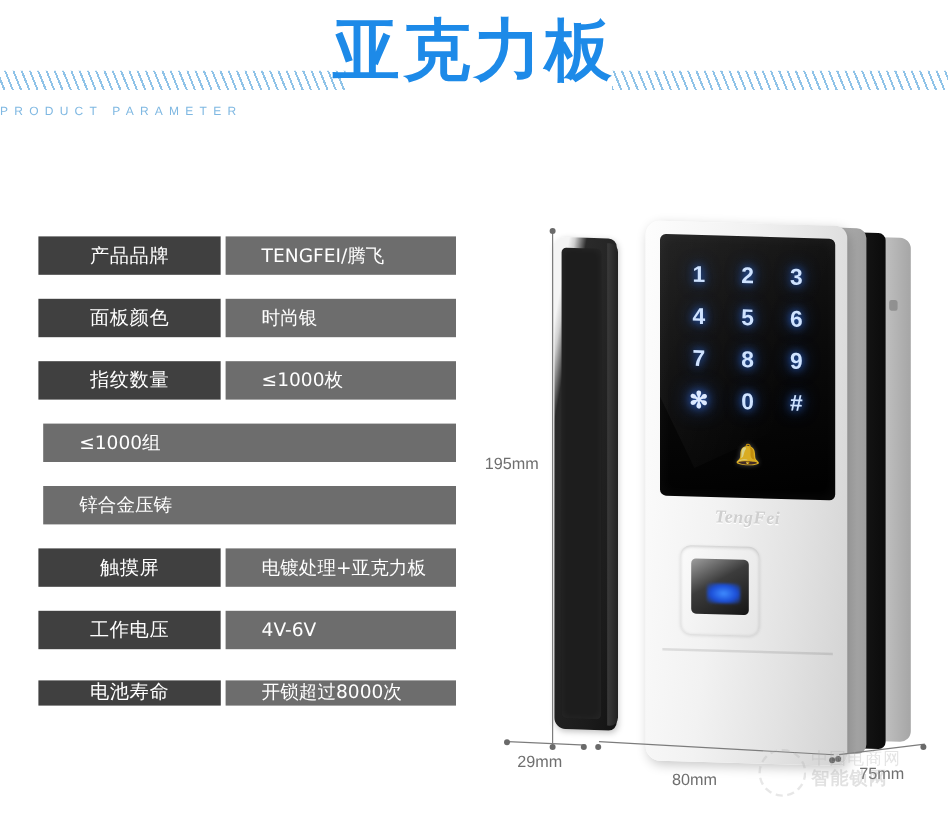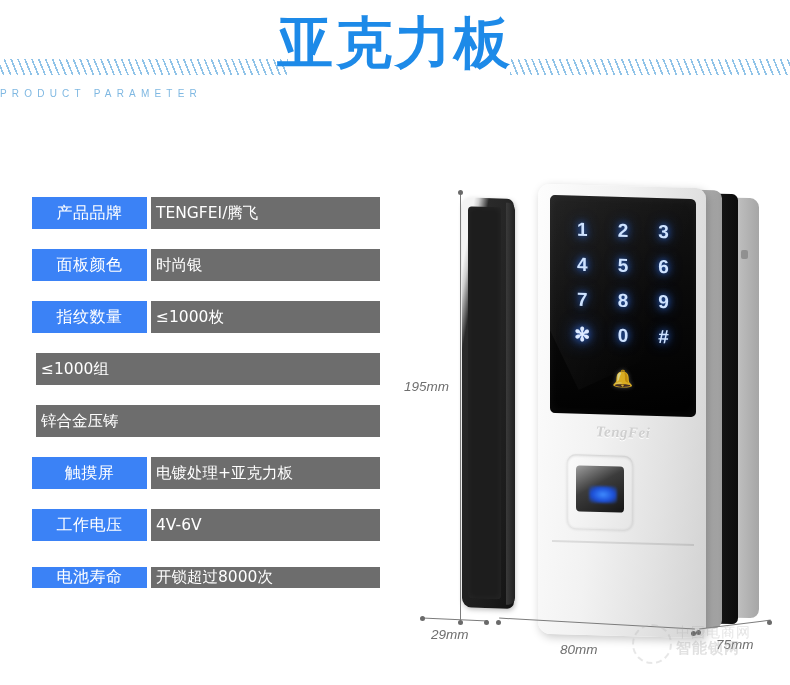--- a/index.html
+++ b/index.html
@@ -68,22 +68,22 @@
   .spec-row {
     position: relative;
     height: 32px;
     margin-bottom: 20px;
     display: flex;
     align-items: stretch;
   }
   .spec-row:last-child { margin-bottom: 0; align-items: center; }
 
   .spec-label {
-    width: 115px;
-    background: #3b82f6;
+    width: 152px;
+    background: #404040;
     color: #ffffff;
     font-size: 16px;
     display: flex;
     align-items: center;
     justify-content: center;
     box-sizing: border-box;
     padding: 0 4px;
     white-space: nowrap;
     font-family: "DejaVu Sans", "Liberation Sans", sans-serif;
     letter-spacing: 0.5px;
@@ -94,21 +94,21 @@
   }
   .spec-gap { width: 4px; background: #ffffff; }
   .spec-value {
     flex: 1;
     background: #6d6d6d;
     color: #ffffff;
     font-size: 15.5px;
     display: flex;
     align-items: center;
     box-sizing: border-box;
-    padding-left: 5px;
+    padding-left: 30px;
     white-space: nowrap;
     font-family: "DejaVu Sans", "Liberation Sans", sans-serif;
   }
 
   
   #product-area {
     position: absolute;
     left: 400px;
     top: 150px;
     width: 390px;
@@ -300,21 +300,20 @@
     transform: skewY(1.6deg);
   }
 
   
   .dim-label {
     position: absolute;
     font-size: 13.5px;
     color: #6f6f6f;
     white-space: nowrap;
     font-family: "Liberation Sans", sans-serif;
-    font-style: italic;
   }
   #dim-height-label { left: 4px;  top: 229px; }
   #dim-depth-label  { left: 31px; top: 477px; }
   #dim-width-label  { left: 160px; top: 492px; }
   #dim-side-label   { left: 316px; top: 487px; }
 
   .dim-line {
     position: absolute;
     background: #7c7c7c;
   }

